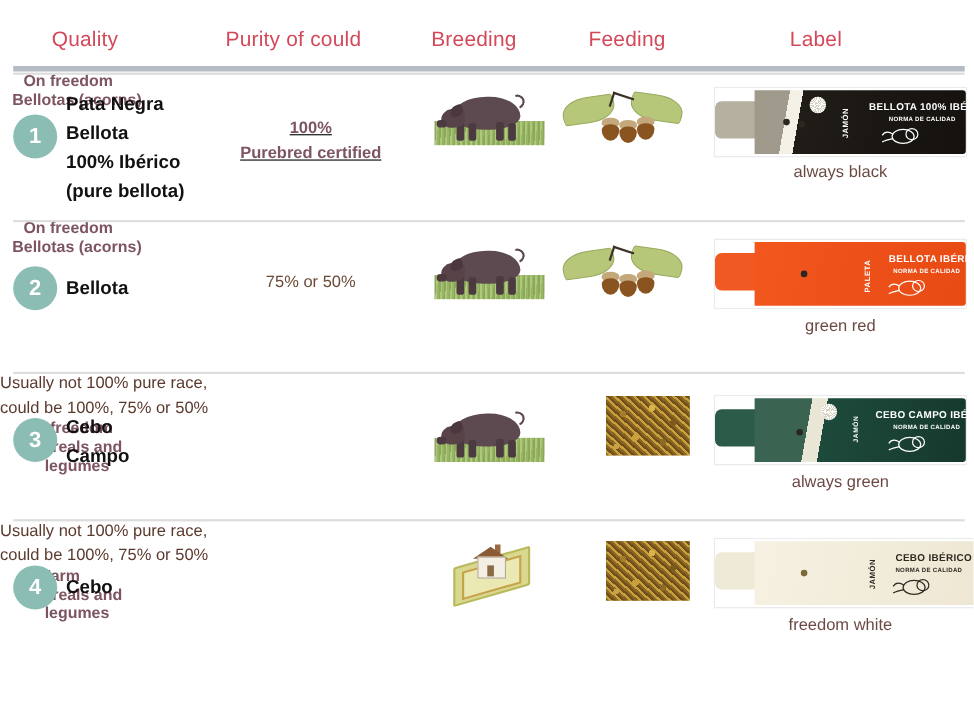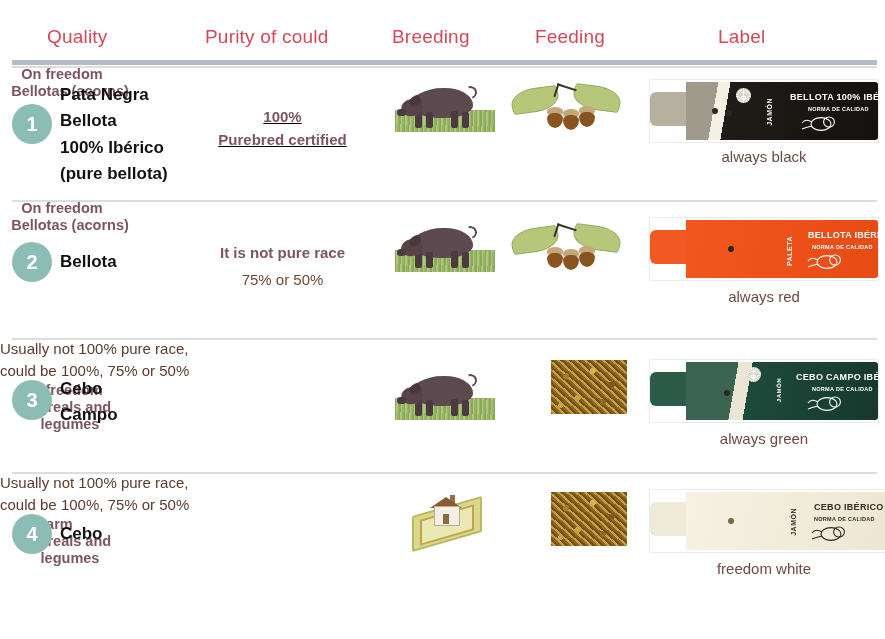--- a/index.html
+++ b/index.html
@@ -515,21 +515,20 @@
     <div class="label-caption" style="left:650px; top:82px; width:228px;">always black</div>
   </div>
 
   <div class="row r2">
     <div class="row-rule"></div>
 
     <div class="badge" style="left:12px; top:42px;">2</div>
     <div class="quality-name" style="left:60px; top:49px;">Bellota</div>
 
     <div class="purity" style="left:190px; top:42px; width:185px;">
-      <div class="purity-strong">It is not pure race</div>
       <div class="purity-sub" style="margin-top:4px;">75% or 50%</div>
     </div>
 
     <div class="pig-art" style="left:393px; top:22px;">
       <div class="grass"></div>
       <div class="pig-tail"></div>
       <div class="pig-body"></div>
       <div class="pig-leg pl1"></div>
         <div class="pig-leg pl2"></div>
       <div class="pig-leg pl3"></div>
@@ -568,21 +567,21 @@
         <div class="plaque-brand txt-white" style="left:158px; top:12px;">BELLOTA IBÉRICO</div>
         <div class="plaque-sub txt-white" style="left:162px; top:26px;">NORMA DE CALIDAD</div>
         <svg class="plaque-ham" style="left:156px; top:34px;" viewBox="0 0 36 18">
           <ellipse cx="21" cy="10" rx="10" ry="6.4" fill="none" stroke="#ffffff" stroke-width="1.1"></ellipse>
           <ellipse cx="29" cy="8" rx="5.4" ry="5" fill="none" stroke="#ffffff" stroke-width="1.1"></ellipse>
           <path d="M12 8 C7 5, 4 6, 2 9" fill="none" stroke="#ffffff" stroke-width="1.1"></path>
           <path d="M12 12 C7 13, 4 14, 2 15" fill="none" stroke="#ffffff" stroke-width="1.1"></path>
         </svg>
       </div>
     </div>
-    <div class="label-caption" style="left:650px; top:88px; width:228px;">always red</div>
+    <div class="label-caption" style="left:650px; top:88px; width:228px;">green red</div>
   </div>
 
   <div class="row r3">
     <div class="row-rule"></div>
 
     <div class="badge" style="left:12px; top:42px;">3</div>
     <div class="quality-name" style="left:60px; top:38px;">Cebo
 Campo</div>
 
     <div class="purity-plain" style="left:155px; top:42px; width:235px;">Usually not 100% pure race,

